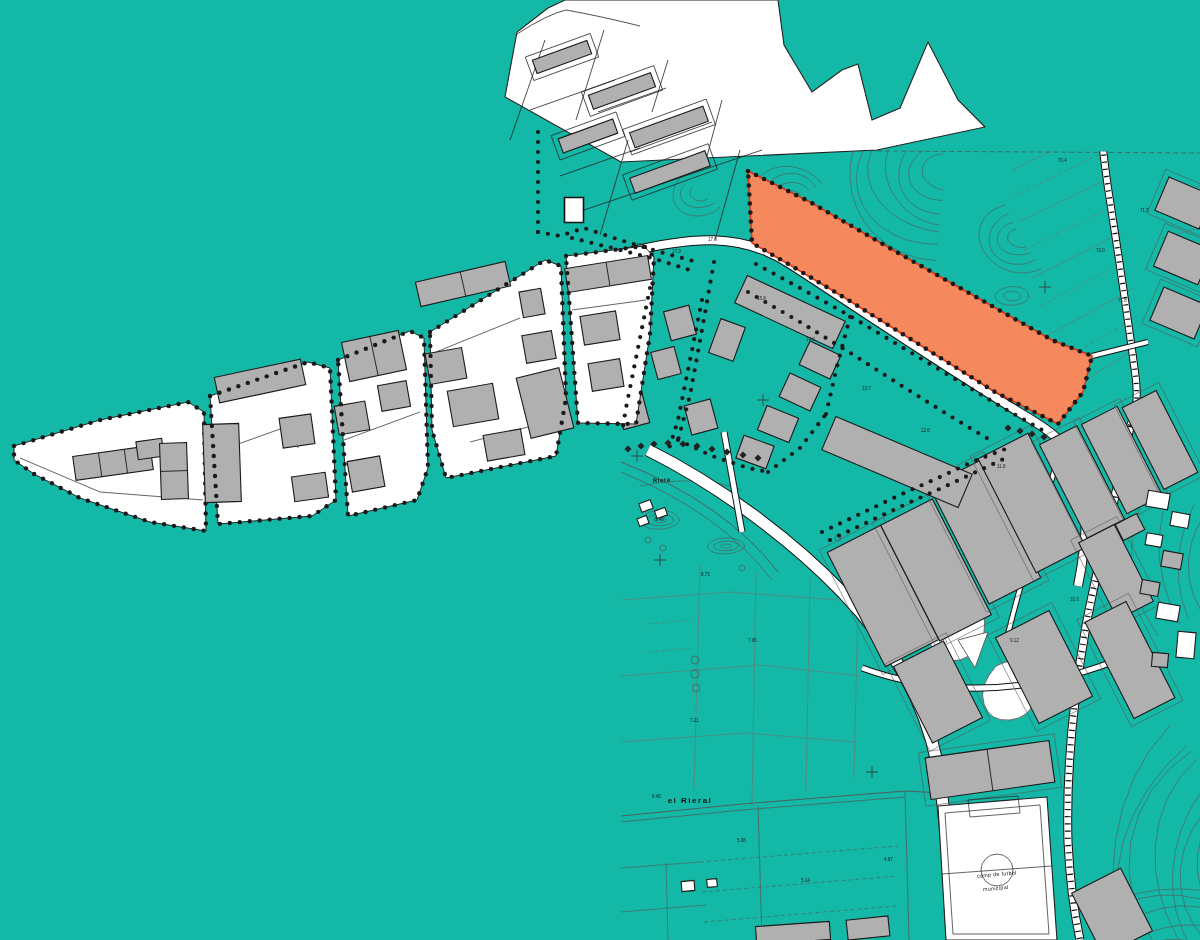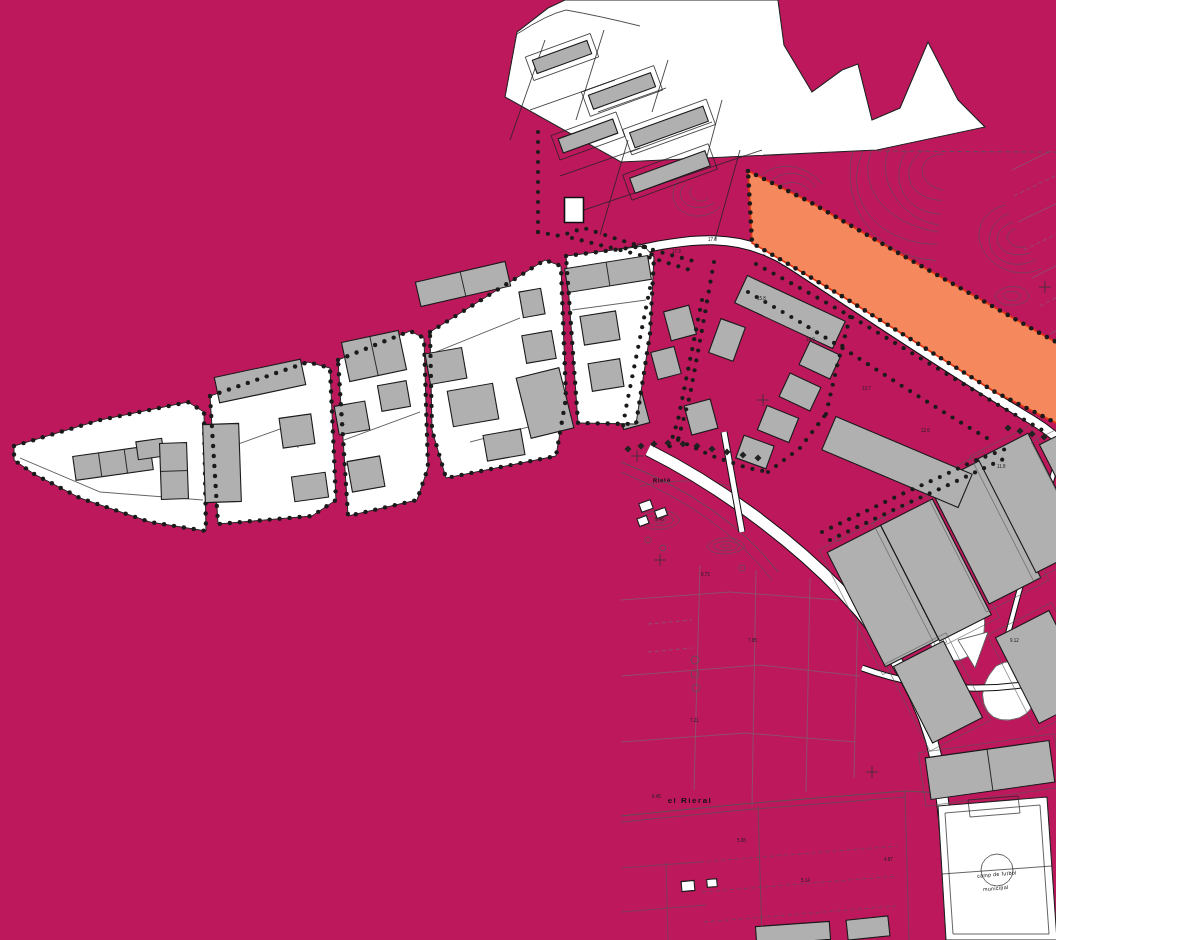--- a/index.html
+++ b/index.html
@@ -1,16 +1,16 @@
 <!DOCTYPE html>
 <html><head>
 <meta charset="utf-8">
 <style>
   html,body{margin:0;padding:0;background:#fff;}
-  .map-canvas{position:relative;width:1056px;height:940px;background:#be185d;overflow:hidden;
+  .map-canvas{position:relative;width:1200px;height:940px;background:#14b8a6;overflow:hidden;
     font-family:"Liberation Sans", sans-serif;}
   svg{display:block}
   text{font-family:"Liberation Sans", sans-serif;}
 </style>
 </head>
 <body>
 
 <div class="map-canvas">
   <svg id="map" width="1200" height="940" viewBox="0 0 1200 940">
       <defs>

